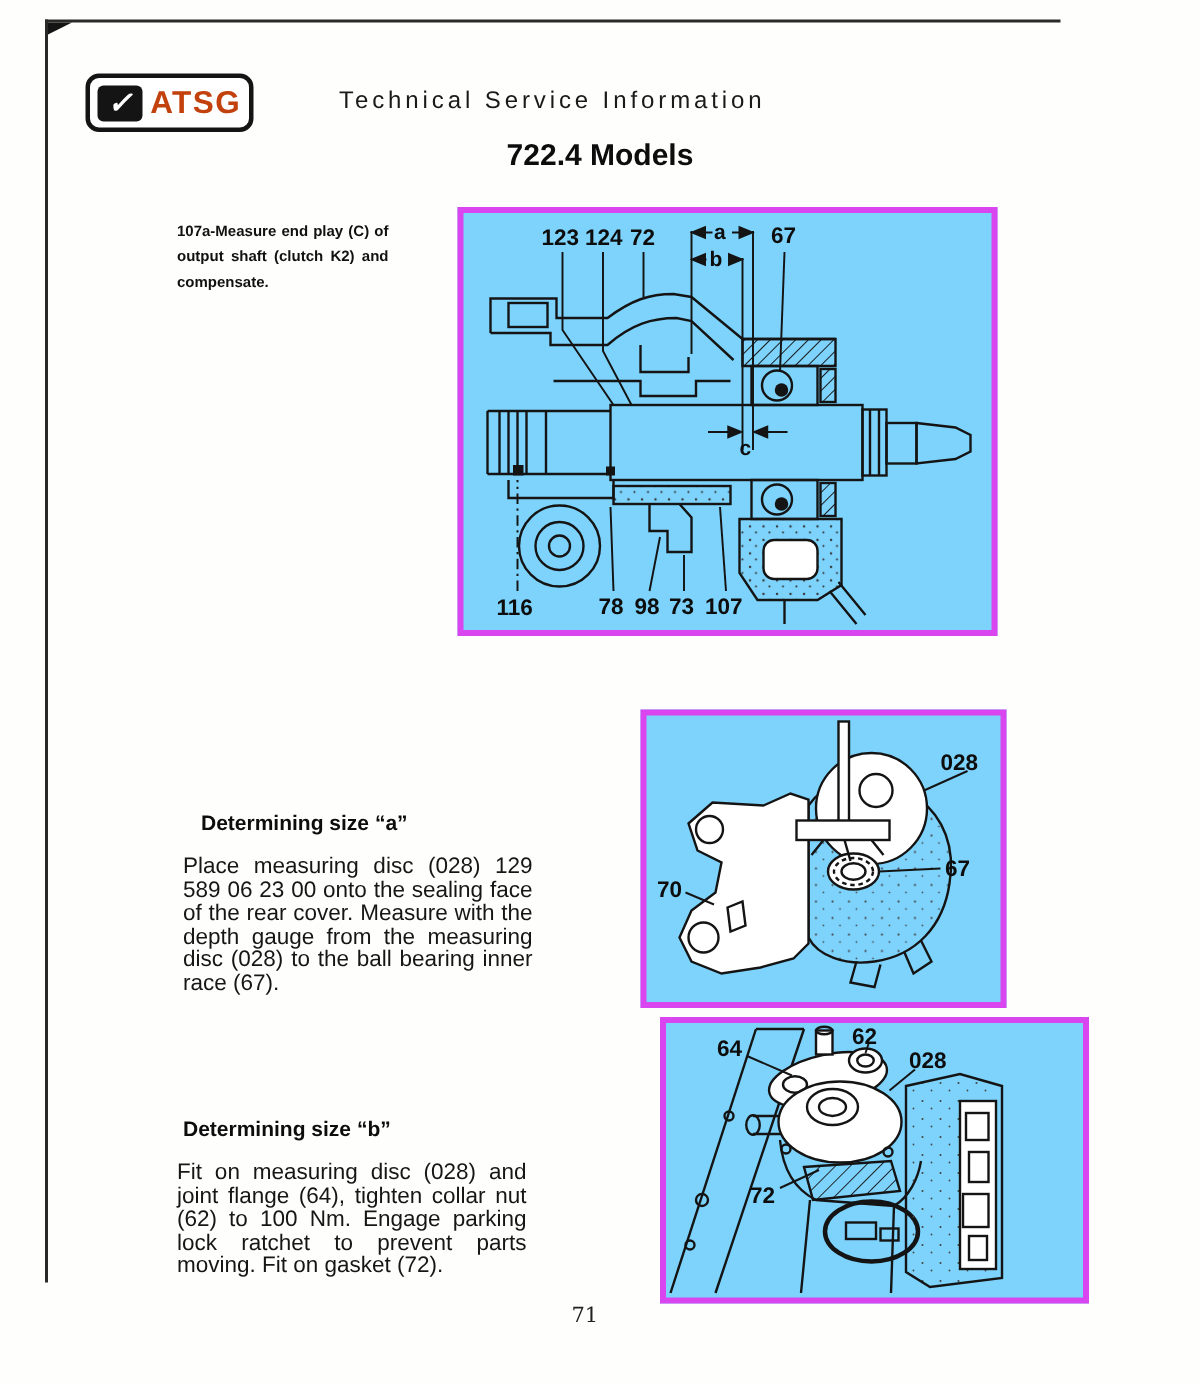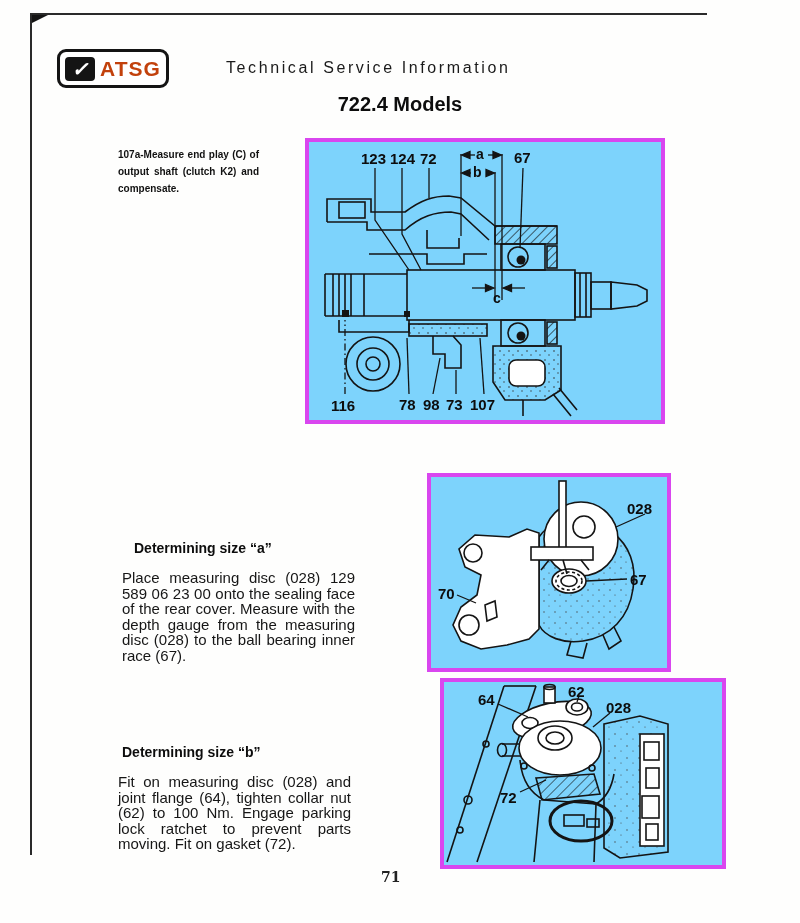--- a/index.html
+++ b/index.html
@@ -19,21 +19,21 @@
     display:flex;align-items:center;justify-content:center;
     font-weight:bold;font-size:20px;font-style:italic;line-height:1;
   }
   .logo-text{font-weight:bold;font-size:21px;letter-spacing:1px;color:#c2410c;}
   .tsi{left:226px;top:59px;font-size:16px;letter-spacing:2.6px;color:#1a1a1a;white-space:nowrap;}
   .model-title{left:0;right:0;top:93px;text-align:center;font-weight:bold;font-size:20px;color:#0d0d0d;}
   
   .step-text{left:118px;top:146px;width:141px;font-weight:bold;font-size:10px;line-height:17px;text-align:justify;}
   .sec-head{font-weight:bold;font-size:14px;color:#0d0d0d;white-space:nowrap;}
   .sec-body{width:233px;font-size:15px;line-height:15.6px;text-align:justify;color:#161616;}
-  .pageno{left:381px;top:869px;font-family:"DejaVu Serif",serif;font-size:14px;color:#222;font-weight:bold;}
+  .pageno{left:381px;top:869px;font-family:"DejaVu Serif",serif;font-size:14px;color:#222;}
   
   .fig{border:4px solid #d946ef;background:#7dd3fc;}
   .fig svg{position:absolute;left:0;top:0;}
   #fig1{left:305px;top:138px;width:352px;height:278px;}
   #fig2{left:427px;top:473px;width:236px;height:191px;}
   #fig3{left:440px;top:678px;width:239px;height:183px;padding-left:39px;}
   .figlabel{position:absolute;font-weight:bold;font-size:15px;color:#0d0d0d;white-space:nowrap;}
   .figlabel.sm{font-size:14px;}
 </style>
 </head>

